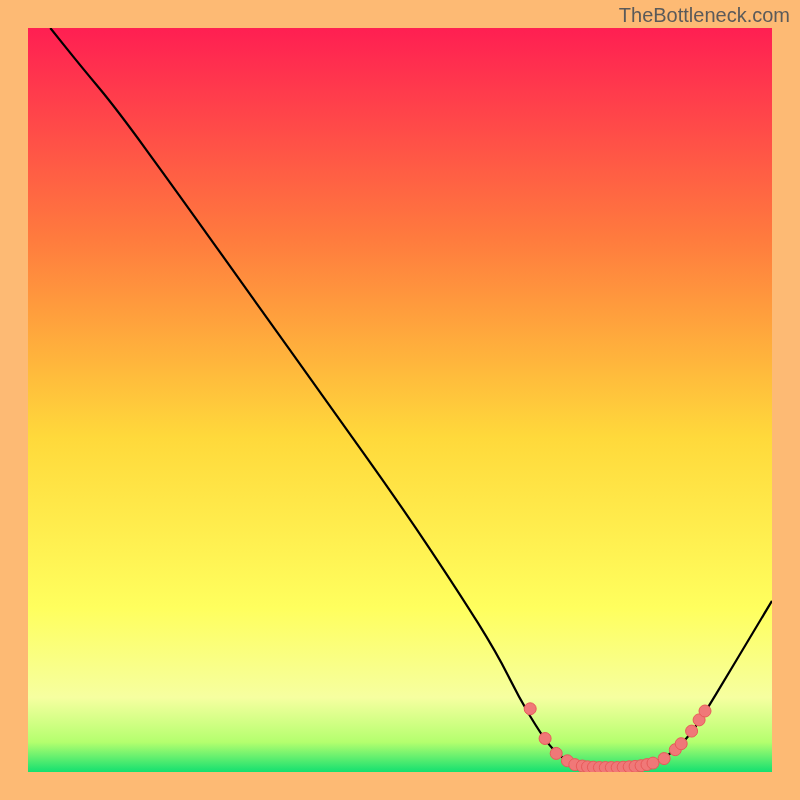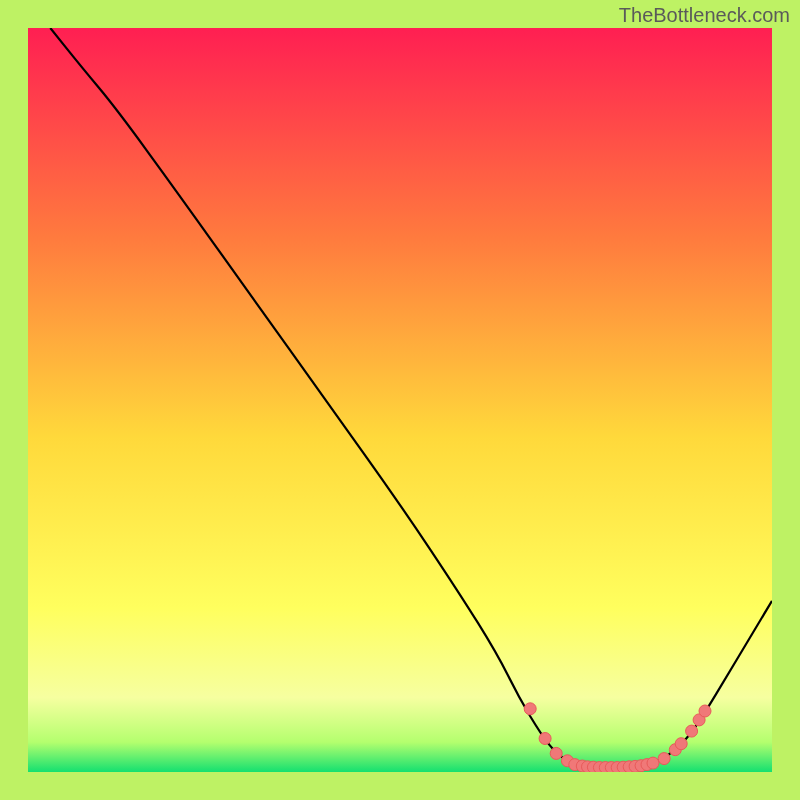--- a/index.html
+++ b/index.html
@@ -1,21 +1,21 @@
 <!DOCTYPE html>
 <html><head>
 <meta charset="utf-8">
 <style>
   * { margin: 0; padding: 0; box-sizing: border-box; }
   html, body { width: 800px; height: 800px; background: #000; overflow: hidden; }
   .frame {
     position: relative;
     width: 800px;
     height: 800px;
-    background: #bef264;
+    background: #fdba74;
   }
   .watermark {
     position: absolute;
     top: 4px;
     right: 10px;
     font-family: Arial, sans-serif;
     font-size: 20px;
     color: #5a5a5a;
     font-weight: 500;
   }

